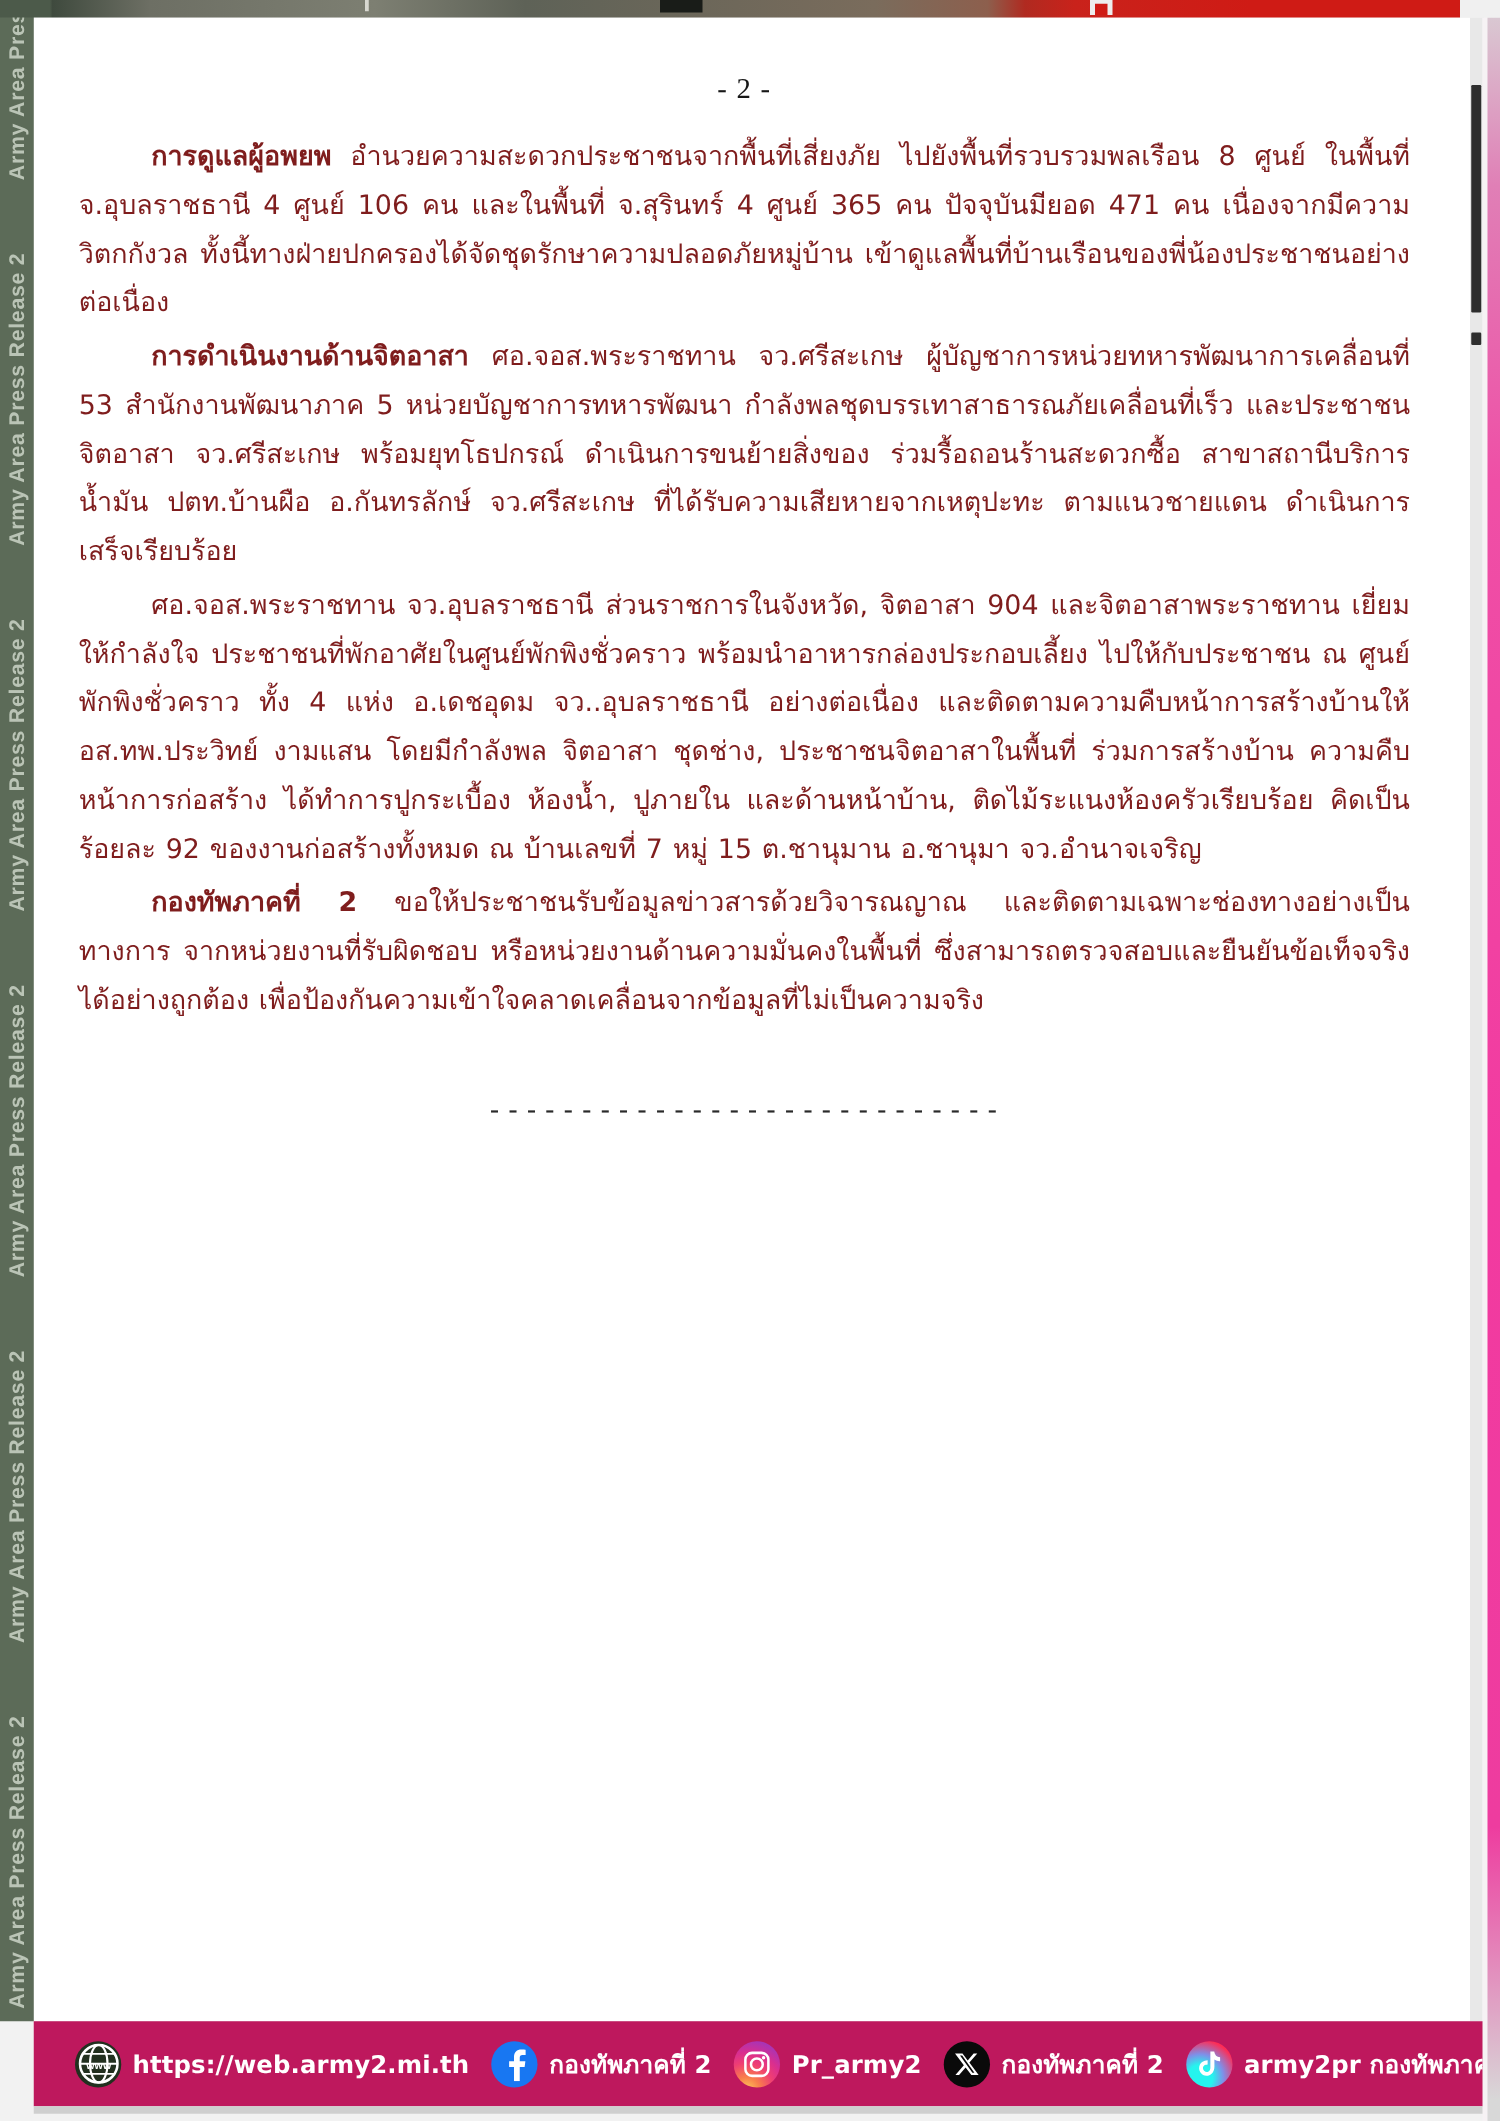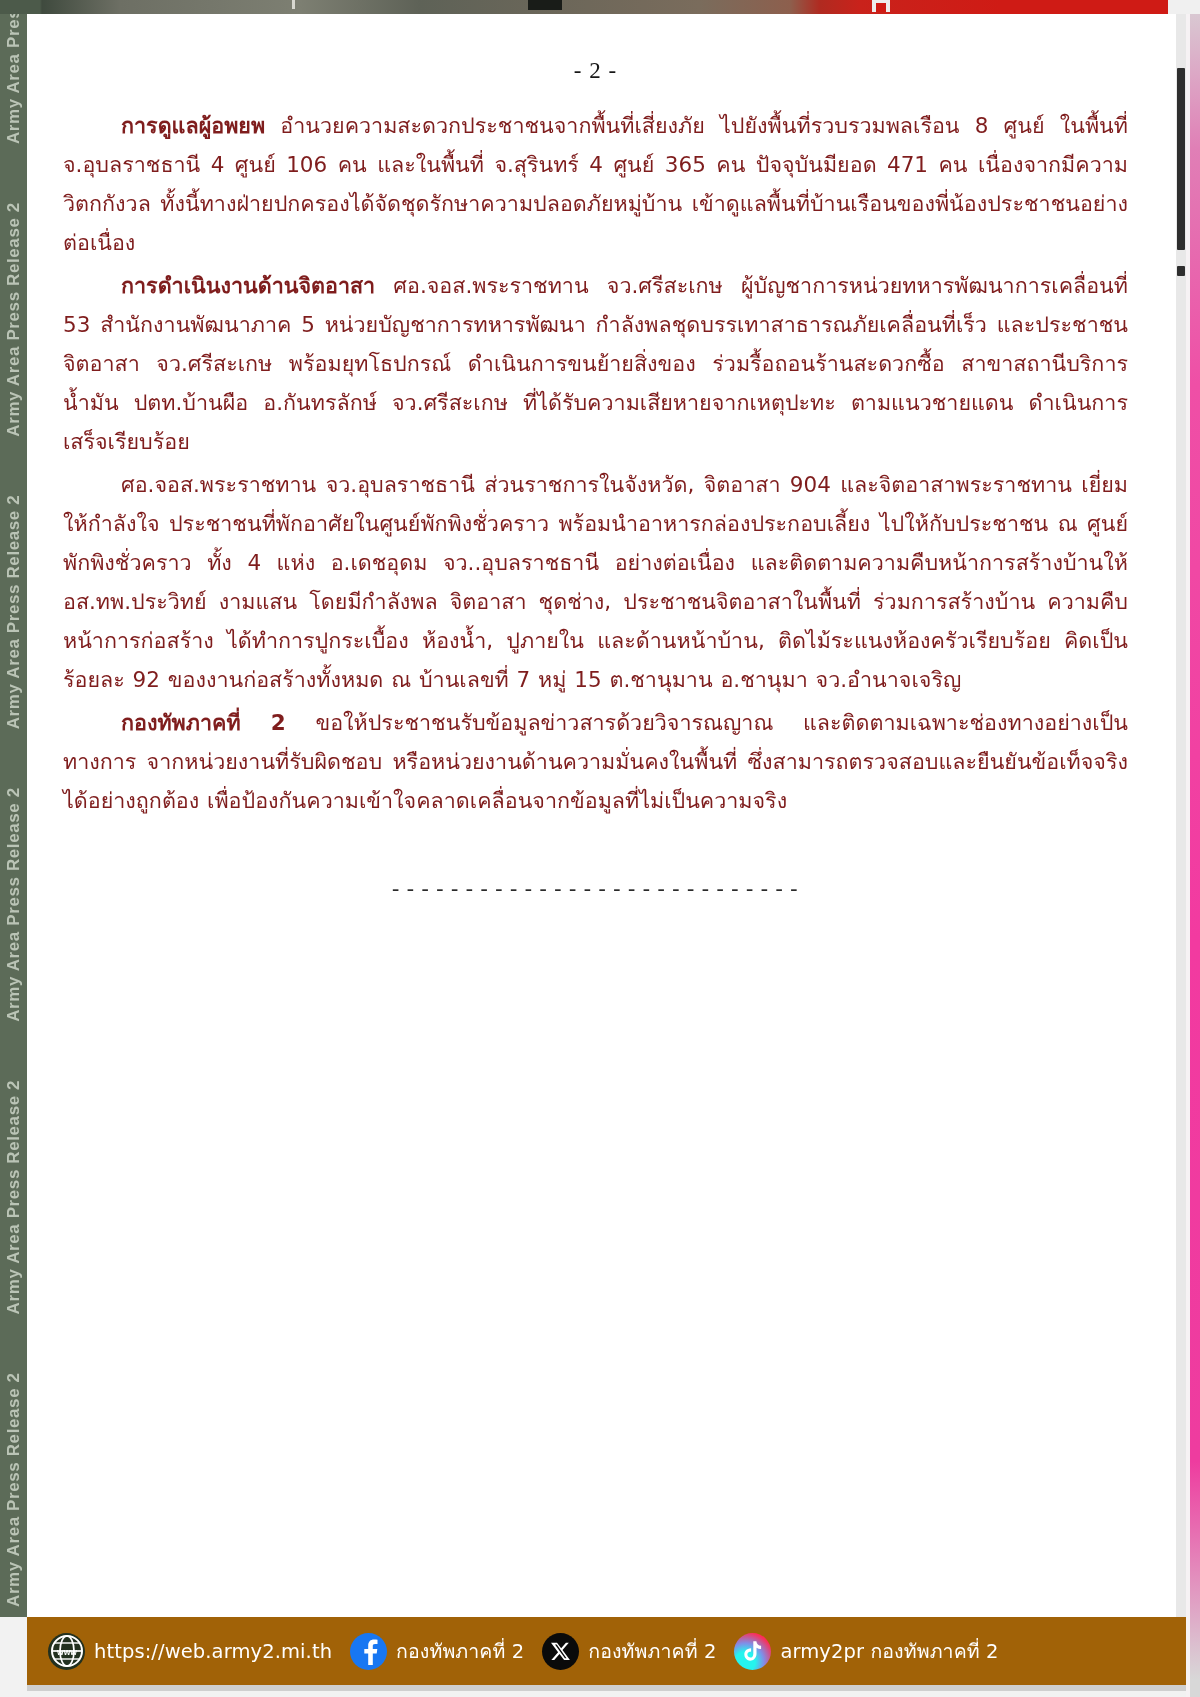--- a/index.html
+++ b/index.html
@@ -173,24 +173,24 @@
     letter-spacing: 1.5px;
     color: #2a2a2a;
     font-family: "DejaVu Sans Mono", monospace;
   }
 
   
   .footer-bar {
     position: absolute;
     left: 27px; top: 1617px;
     width: 1159px; height: 68px;
-    background: #a16207;
+    background: #be185d;
     display: flex;
     align-items: center;
-    padding-left: 12px;
+    padding-left: 24px;
     gap: 0px;
     z-index: 6;
     overflow: hidden;
   }
   .footer-shadow {
     position: absolute;
     left: 27px; top: 1685px;
     width: 1159px; height: 6px;
     background: #cfcfcf;
     z-index: 6;
@@ -198,21 +198,21 @@
   .social {
     display: flex;
     align-items: center;
     gap: 9px;
     padding: 0 9px;
     height: 68px;
   }
   .social .label {
     color: #ffffff;
     font-size: 19.5px;
-    font-weight: 400;
+    font-weight: 700;
     white-space: nowrap;
     letter-spacing: .1px;
     font-family: "DejaVu Sans", "Liberation Sans", sans-serif;
   }
   .ico {
     width: 37px; height: 37px;
     border-radius: 50%;
     flex: 0 0 37px;
     display: flex;
     align-items: center;
@@ -310,20 +310,30 @@
 
     <div class="social">
       <span class="ico ico-fb">
         <svg width="24" height="28" viewBox="0 0 24 28">
           <path d="M15.8 28V16.6h3.9l0.6-4.6h-4.5V9.1c0-1.3 0.4-2.2 2.3-2.2h2.4V2.8C20.1 2.7 18.7 2.6 17 2.6c-3.4 0-5.8 2.1-5.8 6v3.4H7.3v4.6h3.9V28z" fill="#ffffff"></path>
         </svg>
       </span>
       <span class="label">กองทัพภาคที่ 2</span>
     </div>
 
+    <div class="social">
+      <span class="ico ico-ig">
+        <svg width="23" height="23" viewBox="0 0 24 24">
+          <rect x="2.4" y="2.4" width="19.2" height="19.2" rx="5.6" ry="5.6" fill="none" stroke="#ffffff" stroke-width="2.1"></rect>
+          <circle cx="12" cy="12" r="4.9" fill="none" stroke="#ffffff" stroke-width="2.1"></circle>
+          <circle cx="17.6" cy="6.4" r="1.45" fill="#ffffff"></circle>
+        </svg>
+      </span>
+      <span class="label">Pr_army2</span>
+    </div>
 
     <div class="social">
       <span class="ico ico-x">
         <svg width="20" height="20" viewBox="0 0 24 24">
           <path d="M17.9 2.2h3.5l-7.6 8.7 8.9 11.8h-7l-5.5-7.2-6.3 7.2H0.4l8.1-9.3L0 2.2h7.2l5 6.6zM16.7 20.6h1.9L6.9 4.1H4.8z" fill="#ffffff"></path>
         </svg>
       </span>
       <span class="label">กองทัพภาคที่ 2</span>
     </div>
 

